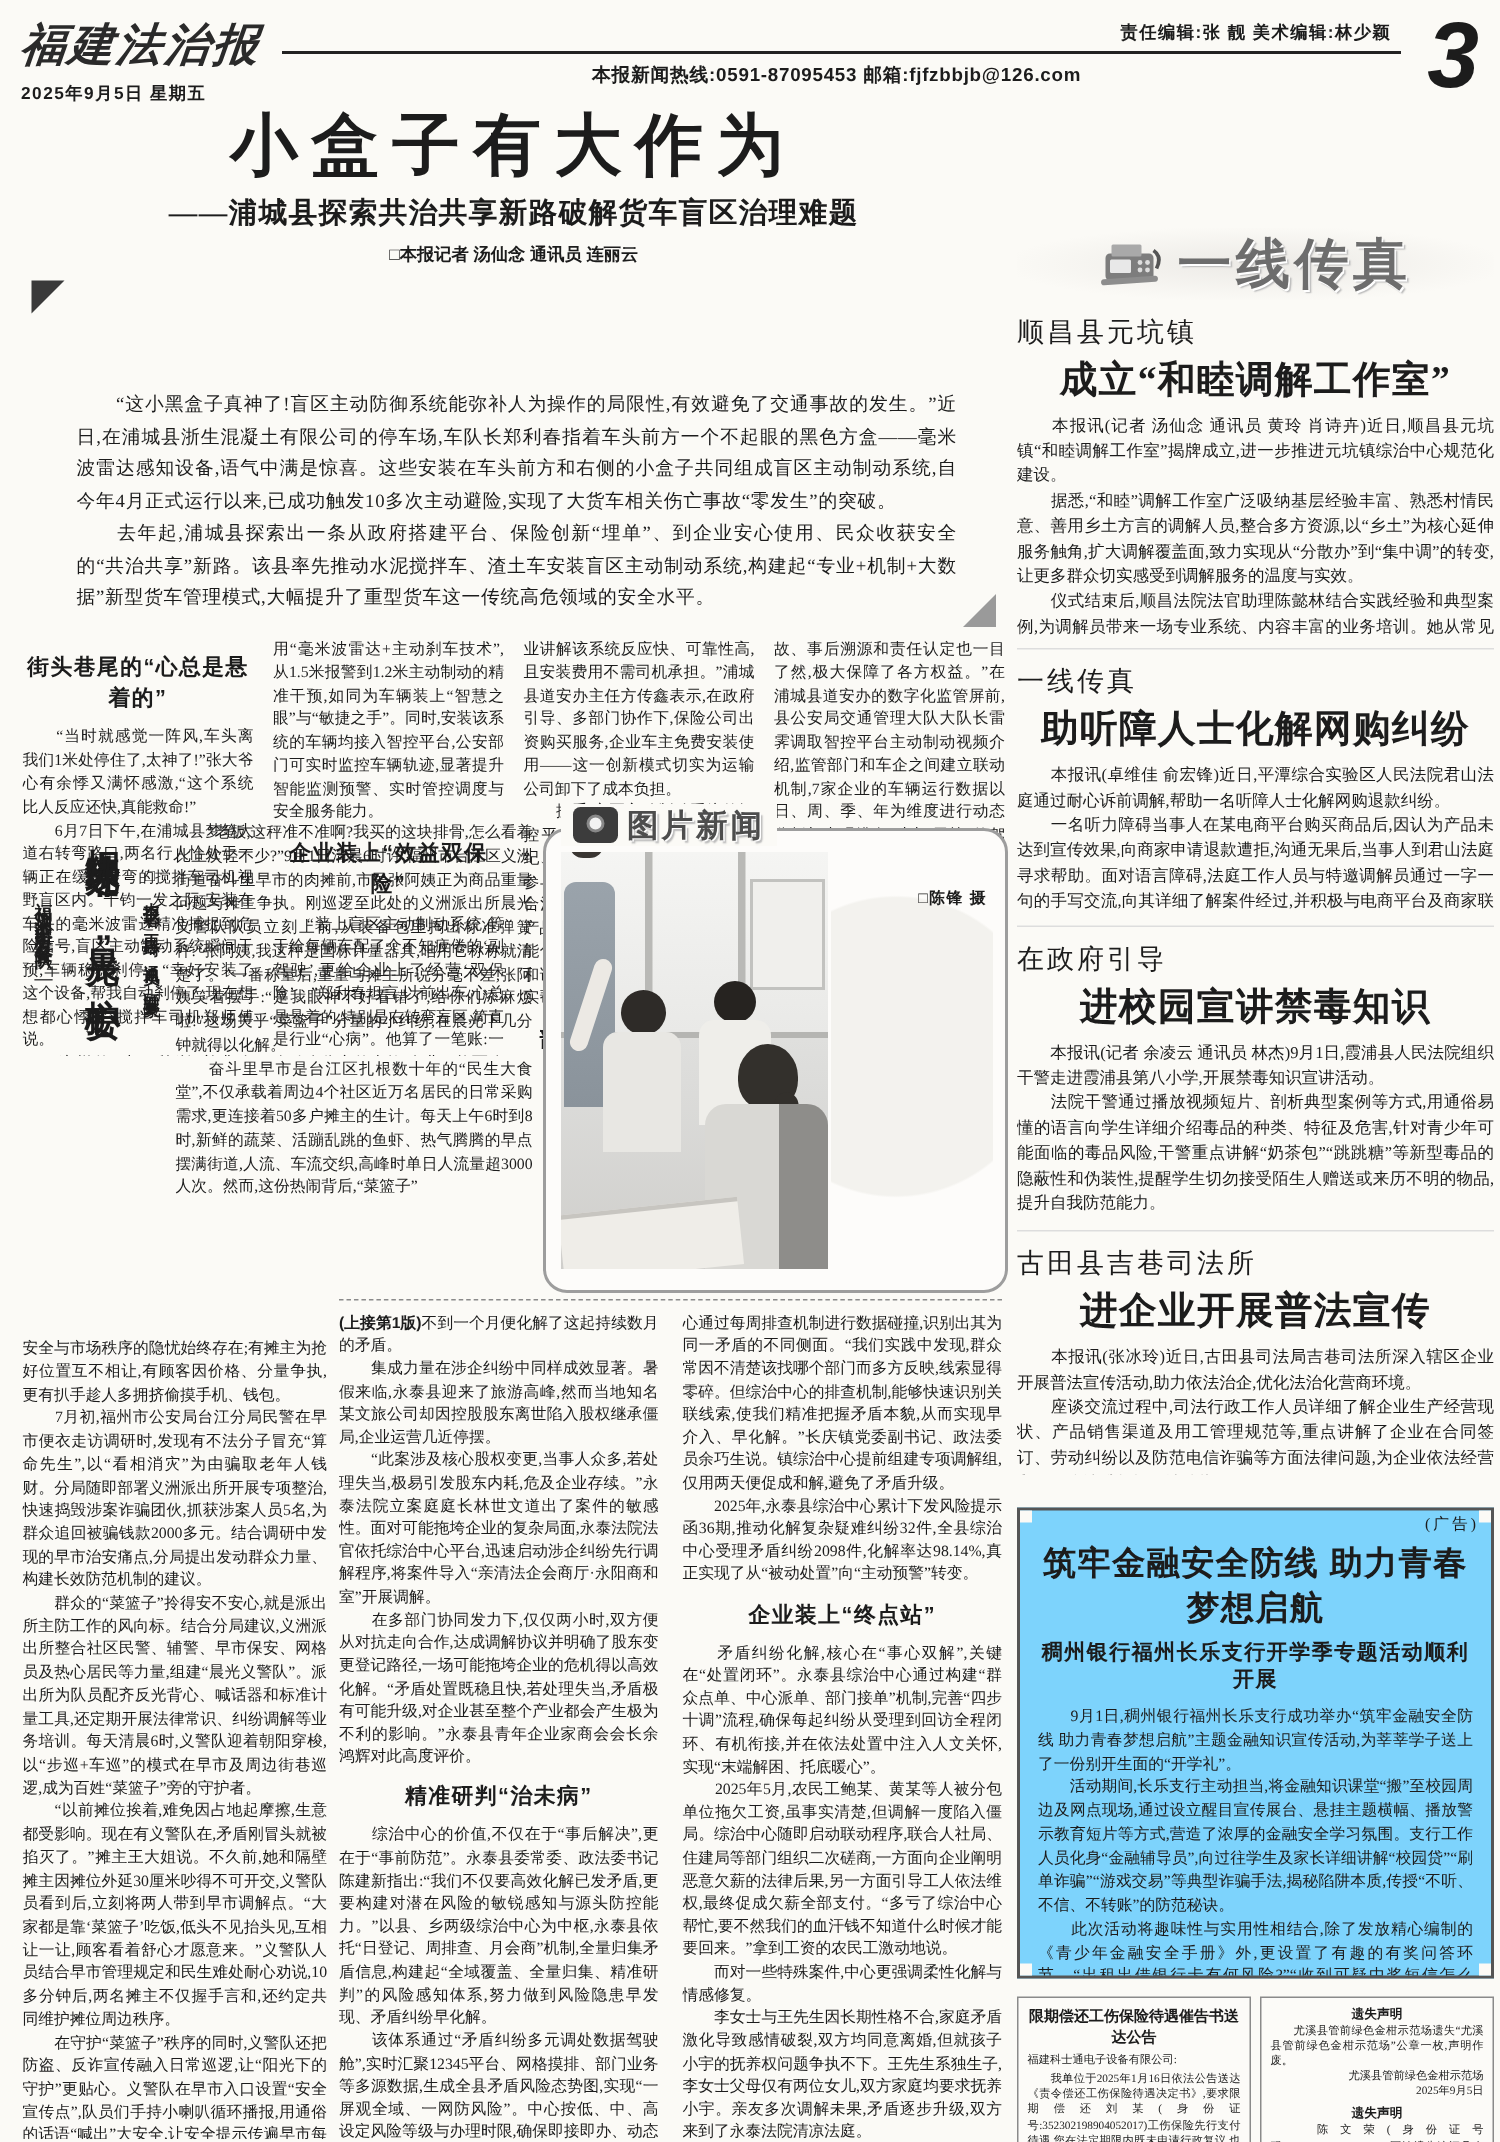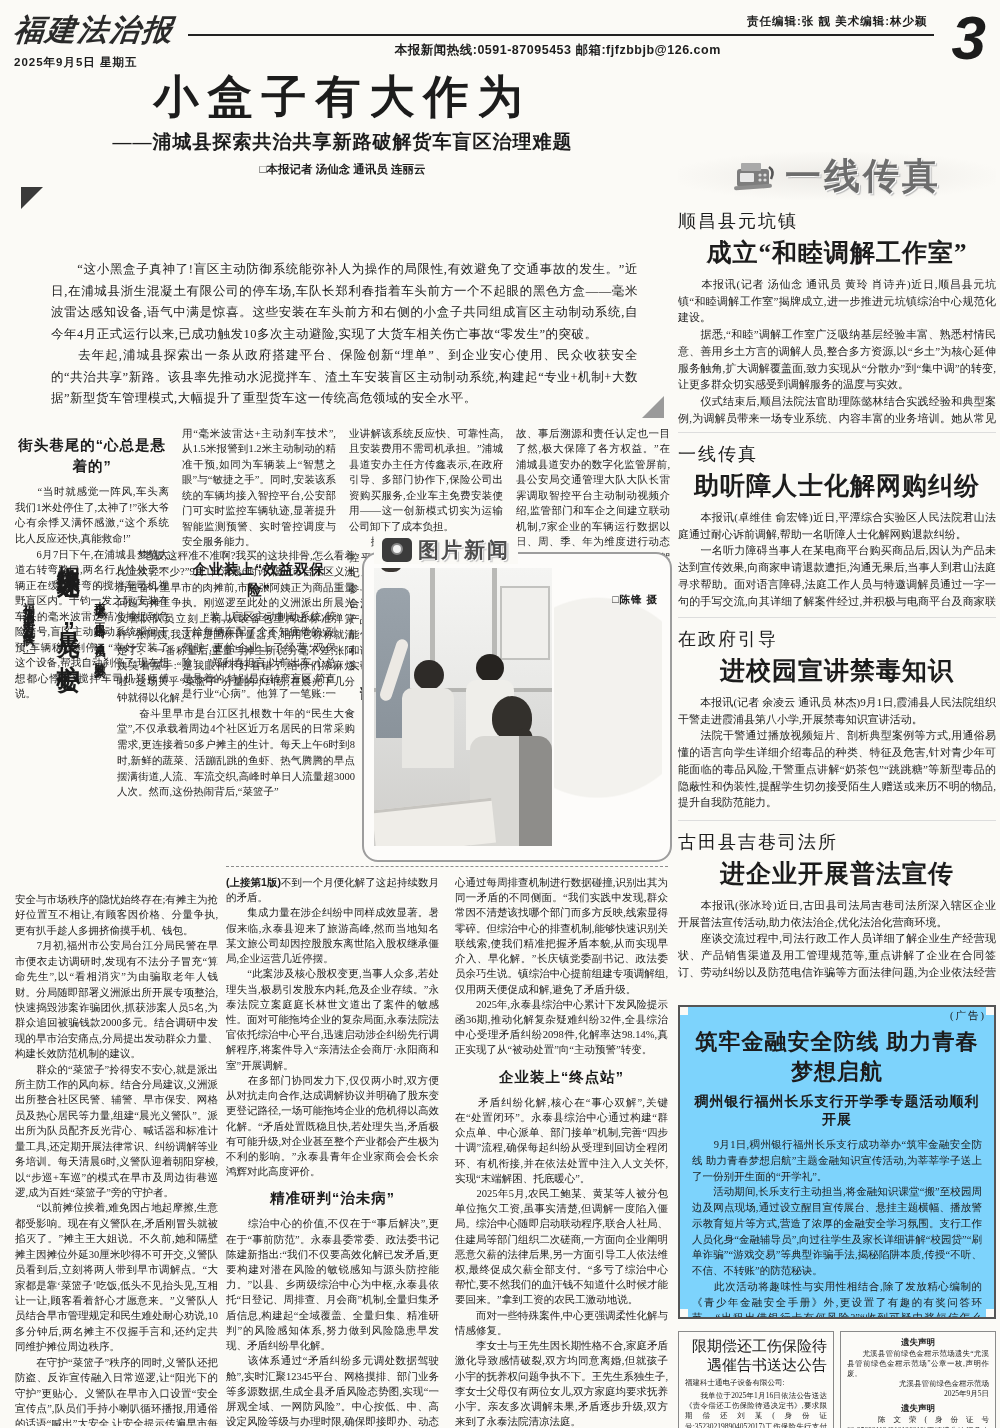--- a/index.html
+++ b/index.html
@@ -82,21 +82,21 @@
   .c-tr{right:-6px;top:-6px;border-left:none;border-bottom:none;background:#fbfaf6;}
   .c-bl{left:-6px;bottom:-6px;border-right:none;border-top:none;background:#fbfaf6;}
   .c-br{right:-6px;bottom:-6px;border-left:none;border-top:none;background:#fbfaf6;}
   .ad-title{text-align:center;font-size:22px;font-weight:900;letter-spacing:1px;margin-top:10px;}
   .ad-sub{text-align:center;font-size:14px;font-weight:bold;margin-top:6px;letter-spacing:1px;font-family:"Liberation Serif","DejaVu Serif",serif;}
   .ad-body{font-size:10.5px;line-height:1.5;text-align:justify;margin-top:8px;white-space:pre-line;}
   .classifieds{display:flex;gap:6px;margin-top:12px;}
   .note-box{border:1px solid #8a8a8a;padding:5px 6px;height:152px;overflow:hidden;background:#fcfbf8;}
   .nb1{width:150px;}
   .nb2{width:150px;}
-  .note-title{font-size:15px;font-weight:400;text-align:right;letter-spacing:0;}
+  .note-title{font-size:10px;font-weight:700;text-align:center;letter-spacing:0;}
   .note-body{font-size:7.5px;line-height:1.35;text-align:justify;margin-top:3px;white-space:pre-line;}
   .loss{margin-bottom:4px;}
   .loss-h{font-size:8.5px;font-weight:900;text-align:center;}
   .loss-b{font-size:7.5px;line-height:1.35;text-align:justify;}
   .loss-s{font-size:7.5px;text-align:right;}
 </style>
 </head>
 <body>
 
 <div class="header">

